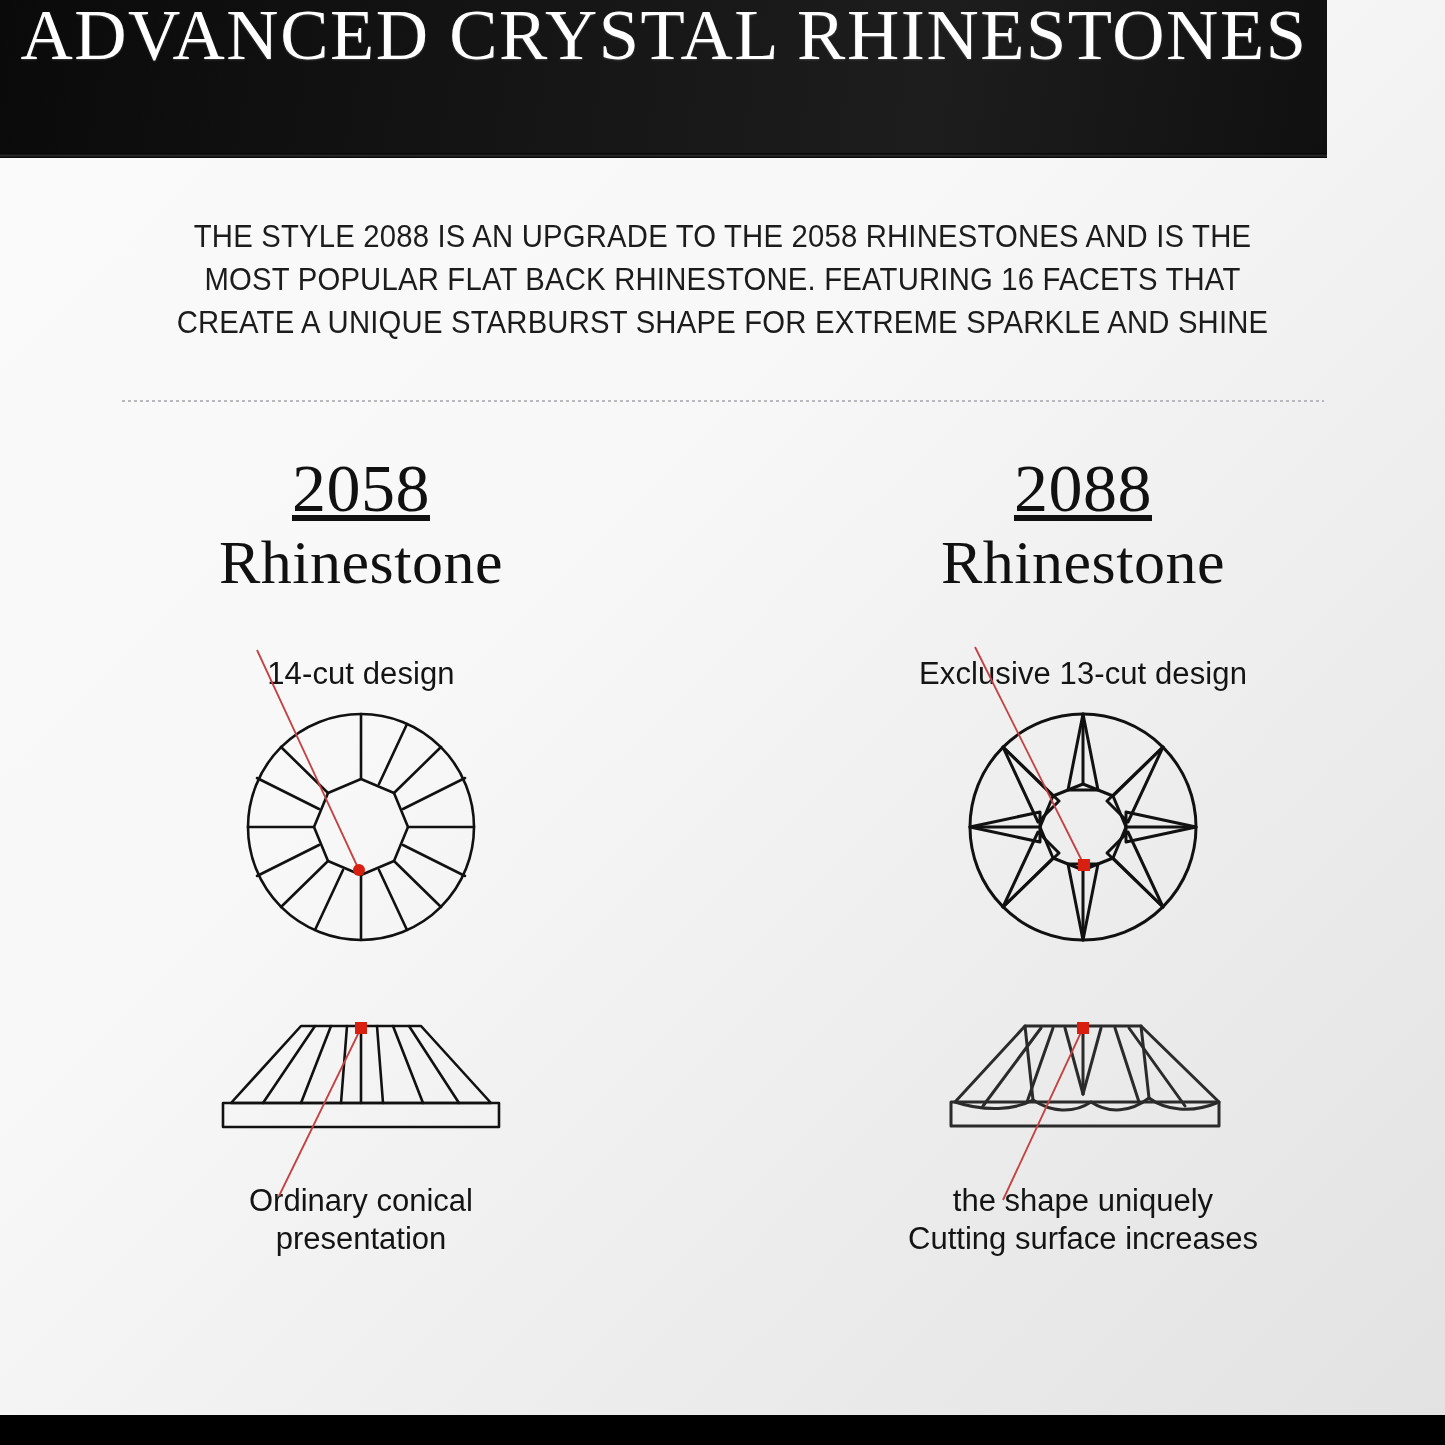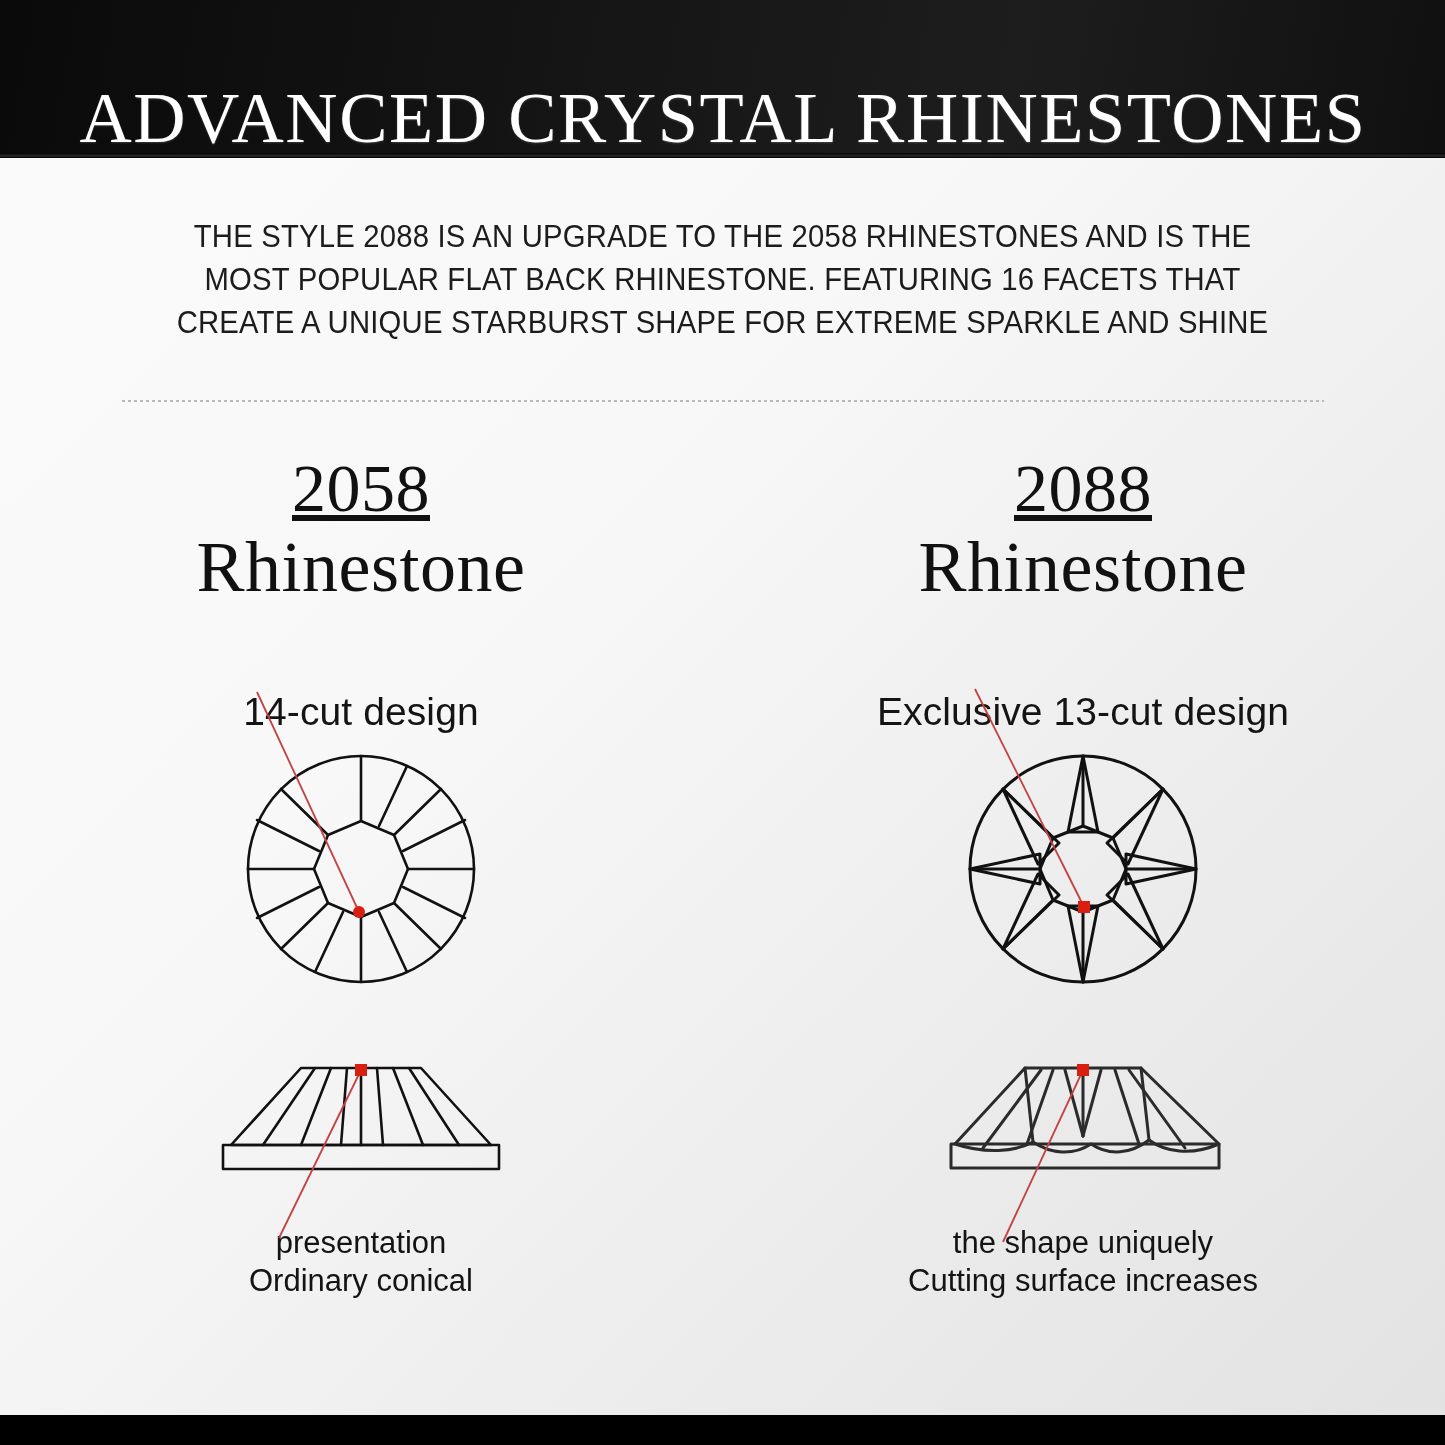--- a/index.html
+++ b/index.html
@@ -22,25 +22,25 @@
     height: 1445px;
     background:
       linear-gradient(135deg, #fafafa 0%, #f8f8f8 38%, #ededed 68%, #e2e2e2 100%);
     overflow: hidden;
   }
 
   
   .header-band {
     position: absolute;
     top: 0; left: 0;
-    width: 1445px;
+    width: 1327px;
     height: 158px;
     background: linear-gradient(100deg, #0a0a0a 0%, #151515 40%, #1d1d1d 70%, #101010 100%);
     display: flex;
-    align-items: flex-end;
+    align-items: flex-start;
     justify-content: center;
   }
   .header-band::after {
     content: "";
     position: absolute;
     left: 0; bottom: 0;
     width: 100%;
     height: 5px;
     background: linear-gradient(180deg, #000 0%, #2a2a2a 55%, #000 100%);
   }
@@ -107,28 +107,28 @@
     line-height: 0.98;
   }
   .col-heading .code {
     display: block;
     font-size: 68px;
     letter-spacing: 0.5px;
     text-decoration: underline;
   }
   .col-heading .word {
     display: block;
-    font-size: 72px;
+    font-size: 62px;
     letter-spacing: 0.5px;
     margin-top: 10px;
   }
 
   .cut-label {
-    margin-top: 88px;
-    font-size: 39px;
+    margin-top: 64px;
+    font-size: 31px;
     color: #141414;
     letter-spacing: 0.1px;
     white-space: nowrap;
   }
 
   
   .diagram-top {
     position: relative;
     margin-top: 10px;
     width: 300px;
@@ -240,22 +240,22 @@
             <line x1="192" y1="16" x2="222" y2="93"></line>
             <line x1="208" y1="16" x2="258" y2="93"></line>
           </g>
 
           <line x1="160" y1="18" x2="78" y2="186" stroke="#c54141" stroke-width="1.8"></line>
           <rect x="154" y="12" width="12" height="12" fill="#d81f10"></rect>
         </svg>
       </div>
 
       <div class="bottom-caption">
+        <span class="line">Ordinary conical</span>
         <span class="line">presentation</span>
-        <span class="line">Ordinary conical</span>
       </div>
     </div>
 
     <div class="col">
 
       <div class="col-heading">
         <span class="code">2088</span>
         <span class="word">Rhinestone</span>
       </div>
 

